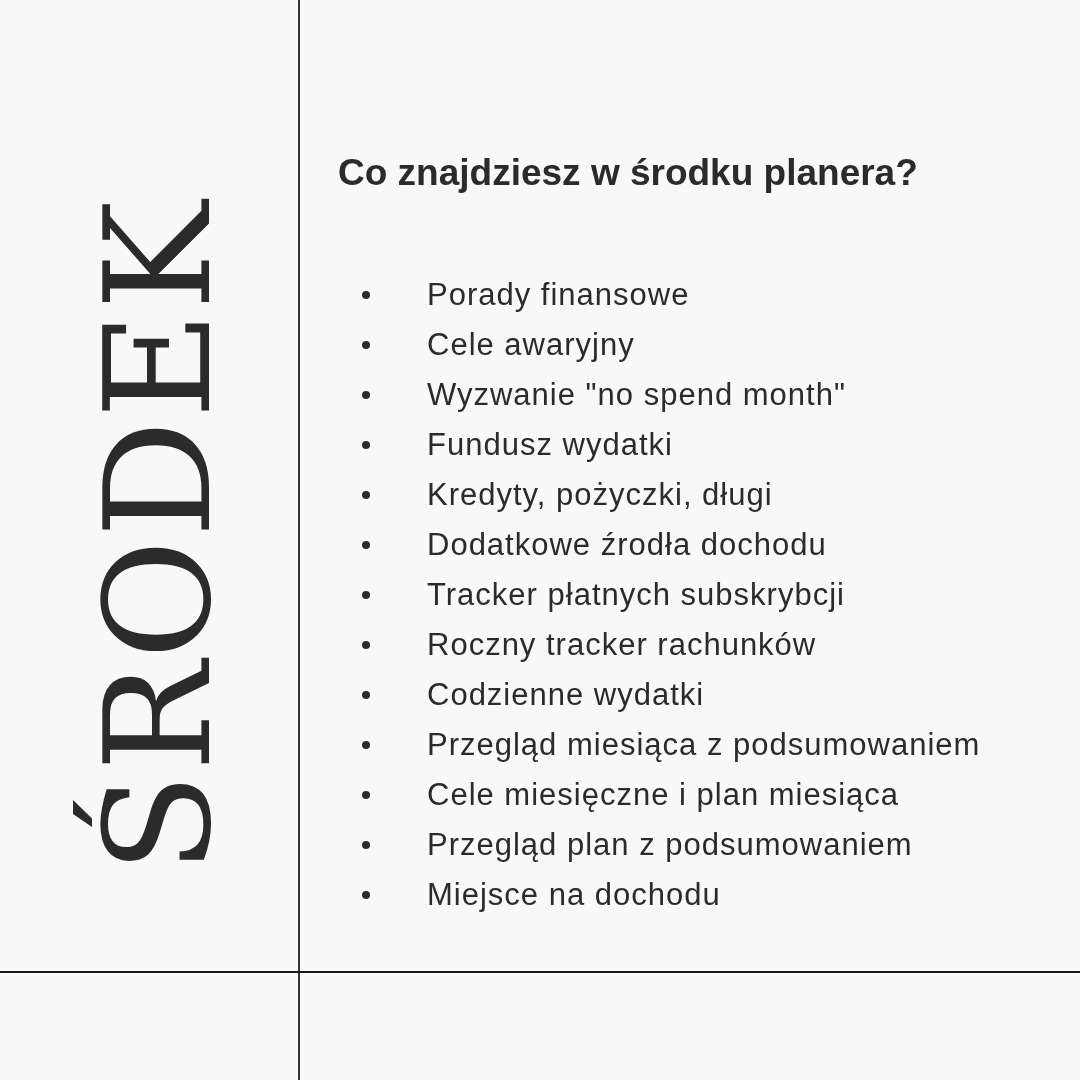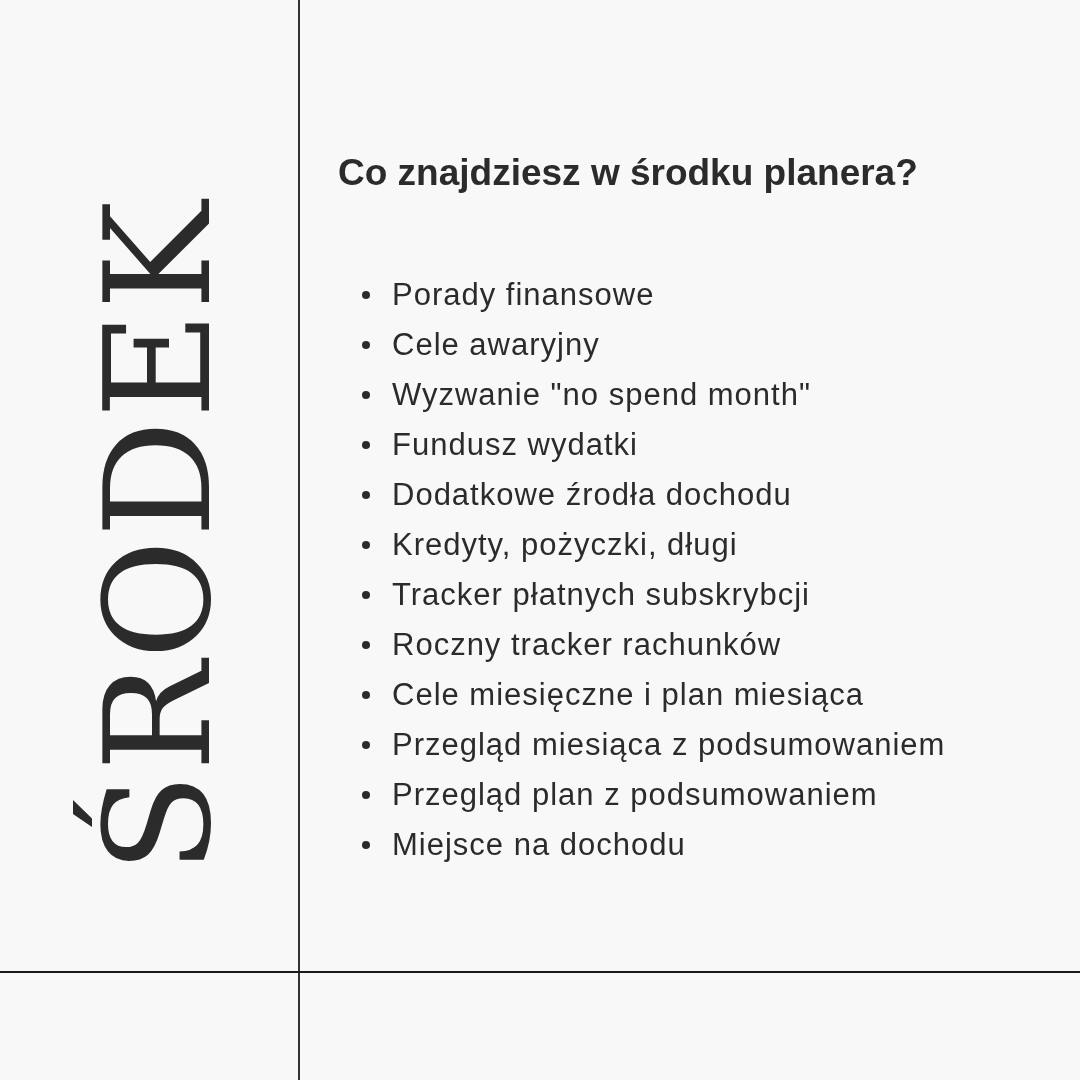--- a/index.html
+++ b/index.html
@@ -64,20 +64,21 @@
     }
     .list-item {
       display: flex;
       align-items: center;
       height: 50px;
       font-family: "Liberation Sans", sans-serif;
       font-size: 31px;
       letter-spacing: 1px;
       color: #2b2b2b;
       white-space: nowrap;
+      gap: 35px;
     }
     .bullet {
       display: inline-block;
       width: 8px;
       height: 8px;
       border-radius: 50%;
       background: #2b2b2b;
       margin-right: 22px;
       flex: none;
     }
@@ -104,41 +105,45 @@
   <li class="list-item">
       <span class="bullet"></span>
       <span>Wyzwanie "no spend month"</span>
     </li>
   <li class="list-item">
       <span class="bullet"></span>
       <span>Fundusz wydatki</span>
     </li>
   <li class="list-item">
       <span class="bullet"></span>
-      <span>Dodatkowe źrodła dochodu</span>
+      <span>Kredyty, pożyczki, długi</span>
     </li>
   <li class="list-item">
       <span class="bullet"></span>
-      <span>Kredyty, pożyczki, długi</span>
+      <span>Dodatkowe źrodła dochodu</span>
     </li>
   <li class="list-item">
       <span class="bullet"></span>
       <span>Tracker płatnych subskrybcji</span>
     </li>
   <li class="list-item">
       <span class="bullet"></span>
       <span>Roczny tracker rachunków</span>
     </li>
   <li class="list-item">
       <span class="bullet"></span>
-      <span>Cele miesięczne i plan miesiąca</span>
+      <span>Codzienne wydatki</span>
     </li>
   <li class="list-item">
       <span class="bullet"></span>
       <span>Przegląd miesiąca z podsumowaniem</span>
+    </li>
+  <li class="list-item">
+      <span class="bullet"></span>
+      <span>Cele miesięczne i plan miesiąca</span>
     </li>
   <li class="list-item">
       <span class="bullet"></span>
       <span>Przegląd plan z podsumowaniem</span>
     </li>
   <li class="list-item">
       <span class="bullet"></span>
       <span>Miejsce na dochodu</span>
     </li>
 </ul>

